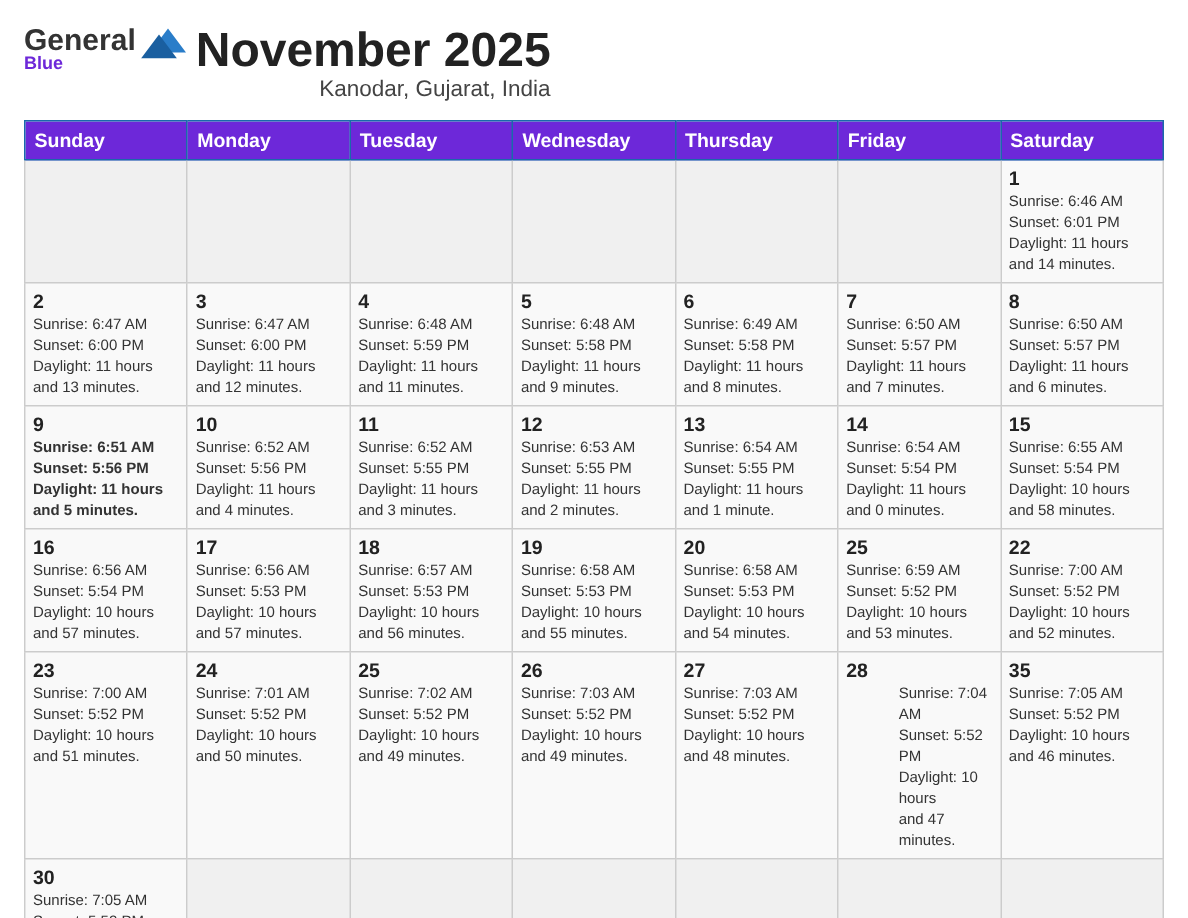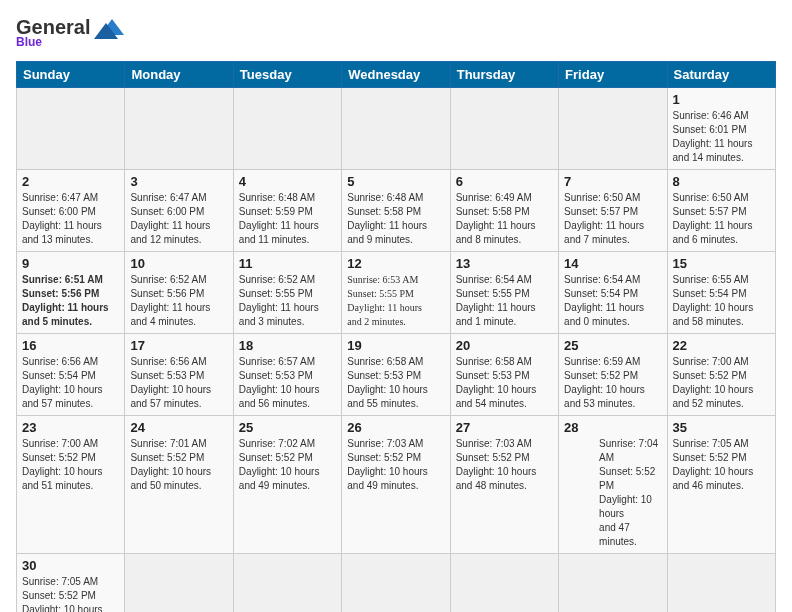--- a/index.html
+++ b/index.html
@@ -32,21 +32,21 @@
     .subtitle {
       font-size: 15px;
       color: #444;
     }
     .calendar {
       width: 100%;
       border-collapse: collapse;
       border: 1px solid #ccc;
     }
     .calendar th {
-      background: #0369a1;
+      background: #6d28d9;
       color: #fff;
       font-size: 13px;
       font-weight: bold;
       padding: 5px 6px;
       text-align: left;
       border: 1px solid #1a6aaa;
     }
     .calendar td {
       vertical-align: top;
       border: 1px solid #ccc;
@@ -82,20 +82,24 @@
       <div style="font-size:20px;font-weight:bold;color:#333;">
         General
       </div>
       <svg width="36" height="22" viewBox="0 0 36 22">
         <polygon points="6,18 18,2 30,18" fill="#2a7dc9"></polygon>
         <polygon points="0,22 12,6 24,22" fill="#1a5fa0"></polygon>
       </svg>
     </div>
     <div style="font-size:12px;font-weight:bold;color:#6d28d9;margin-top:-4px;">Blue</div>
   </div>
+  <div class="title-block">
+    <div class="month-title">November 2025</div>
+    <div class="subtitle">Kanodar, Gujarat, India</div>
+  </div>
 </div>
 
 <table class="calendar">
   <thead>
     <tr>
     <th>Sunday</th>
         <th>Monday</th>
         <th>Tuesday</th>
         <th>Wednesday</th>
         <th>Thursday</th>
@@ -187,21 +191,21 @@
         </td>
         <td>
           <span class="day-num">11</span>
           <div class="day-info" style="white-space: pre-line;">Sunrise: 6:52 AM
 Sunset: 5:55 PM
 Daylight: 11 hours
 and 3 minutes.</div>
         </td>
         <td>
           <span class="day-num">12</span>
-          <div class="day-info" style="white-space: pre-line; font-family: Liberation Serif, serif;">Sunrise: 6:53 AM
+          <div class="day-info" style="white-space: pre-line;">Sunrise: 6:53 AM
 Sunset: 5:55 PM
 Daylight: 11 hours
 and 2 minutes.</div>
         </td>
         <td>
           <span class="day-num">13</span>
           <div class="day-info" style="white-space: pre-line;">Sunrise: 6:54 AM
 Sunset: 5:55 PM
 Daylight: 11 hours
 and 1 minute.</div>

